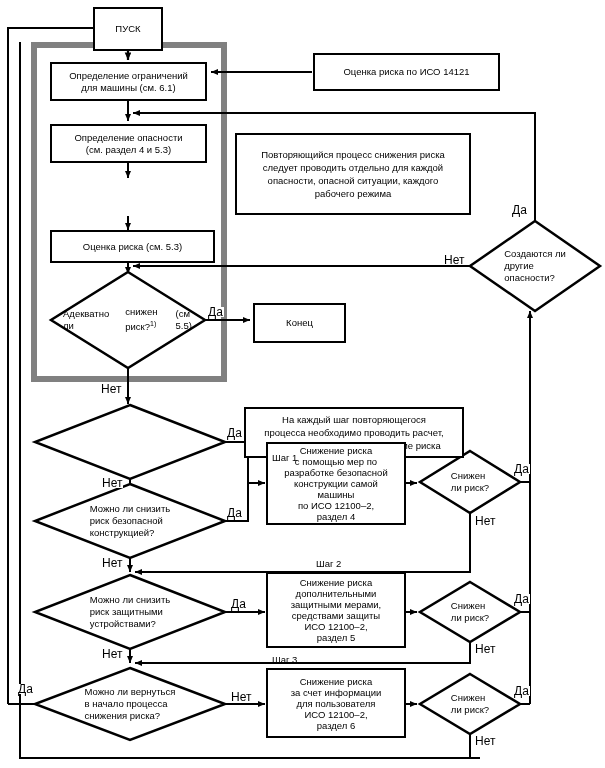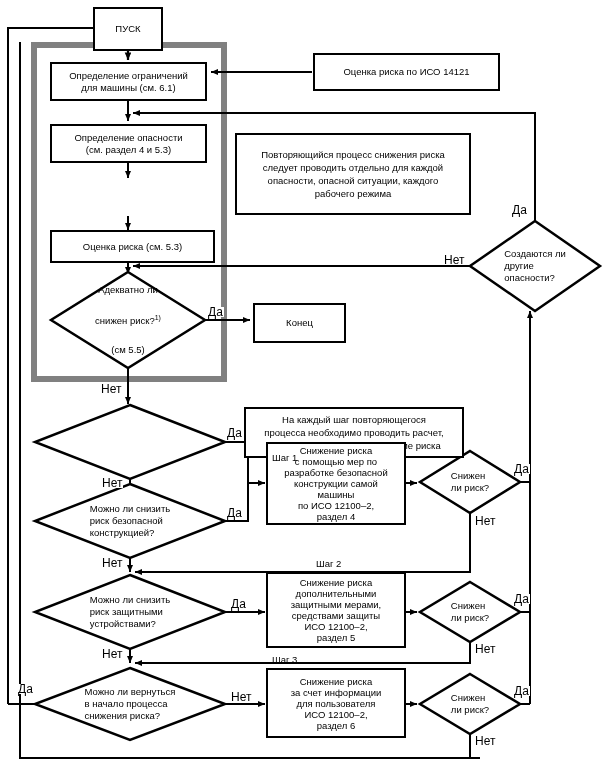--- a/index.html
+++ b/index.html
@@ -206,21 +206,21 @@
 средствами защиты
 ИСО 12100–2,
 раздел 5</div>
 
   <div class="node proc" style="left:266px;top:668px;width:140px;height:70px;white-space:pre-line;line-height:11px;">Снижение риска
 за счет информации
 для пользователя
 ИСО 12100–2,
 раздел 6</div>
 
-  <div class="dia-text" style="left:63px;top:292px;width:130px;height:56px;flex-direction:column;gap:16px;">
+  <div class="dia-text" style="left:63px;top:292px;width:130px;height:56px;flex-direction:row;gap:16px;">
     <span>Адекватно ли</span>
     <span><span>снижен риск?</span><span class="sup">1)</span></span>
     <span>(см 5.5)</span>
   </div>
 
   <div class="dia-text" style="left:480px;top:238px;width:110px;height:56px;white-space:pre-line;">Создаются ли
 другие
 опасности?</div>
 
 

